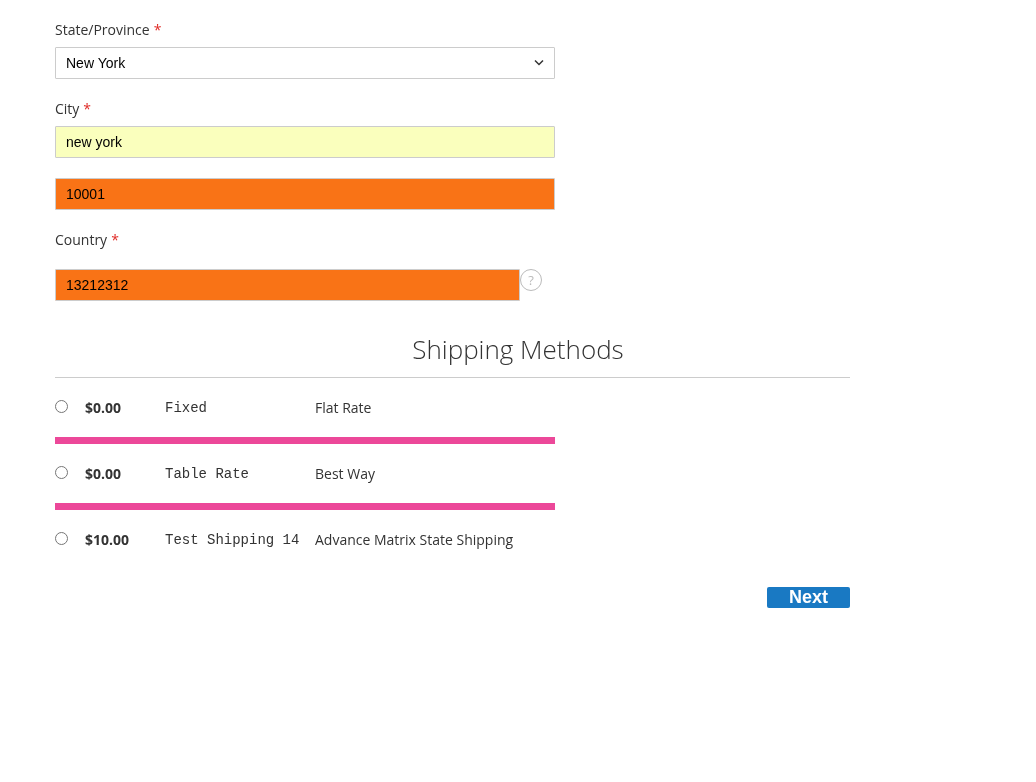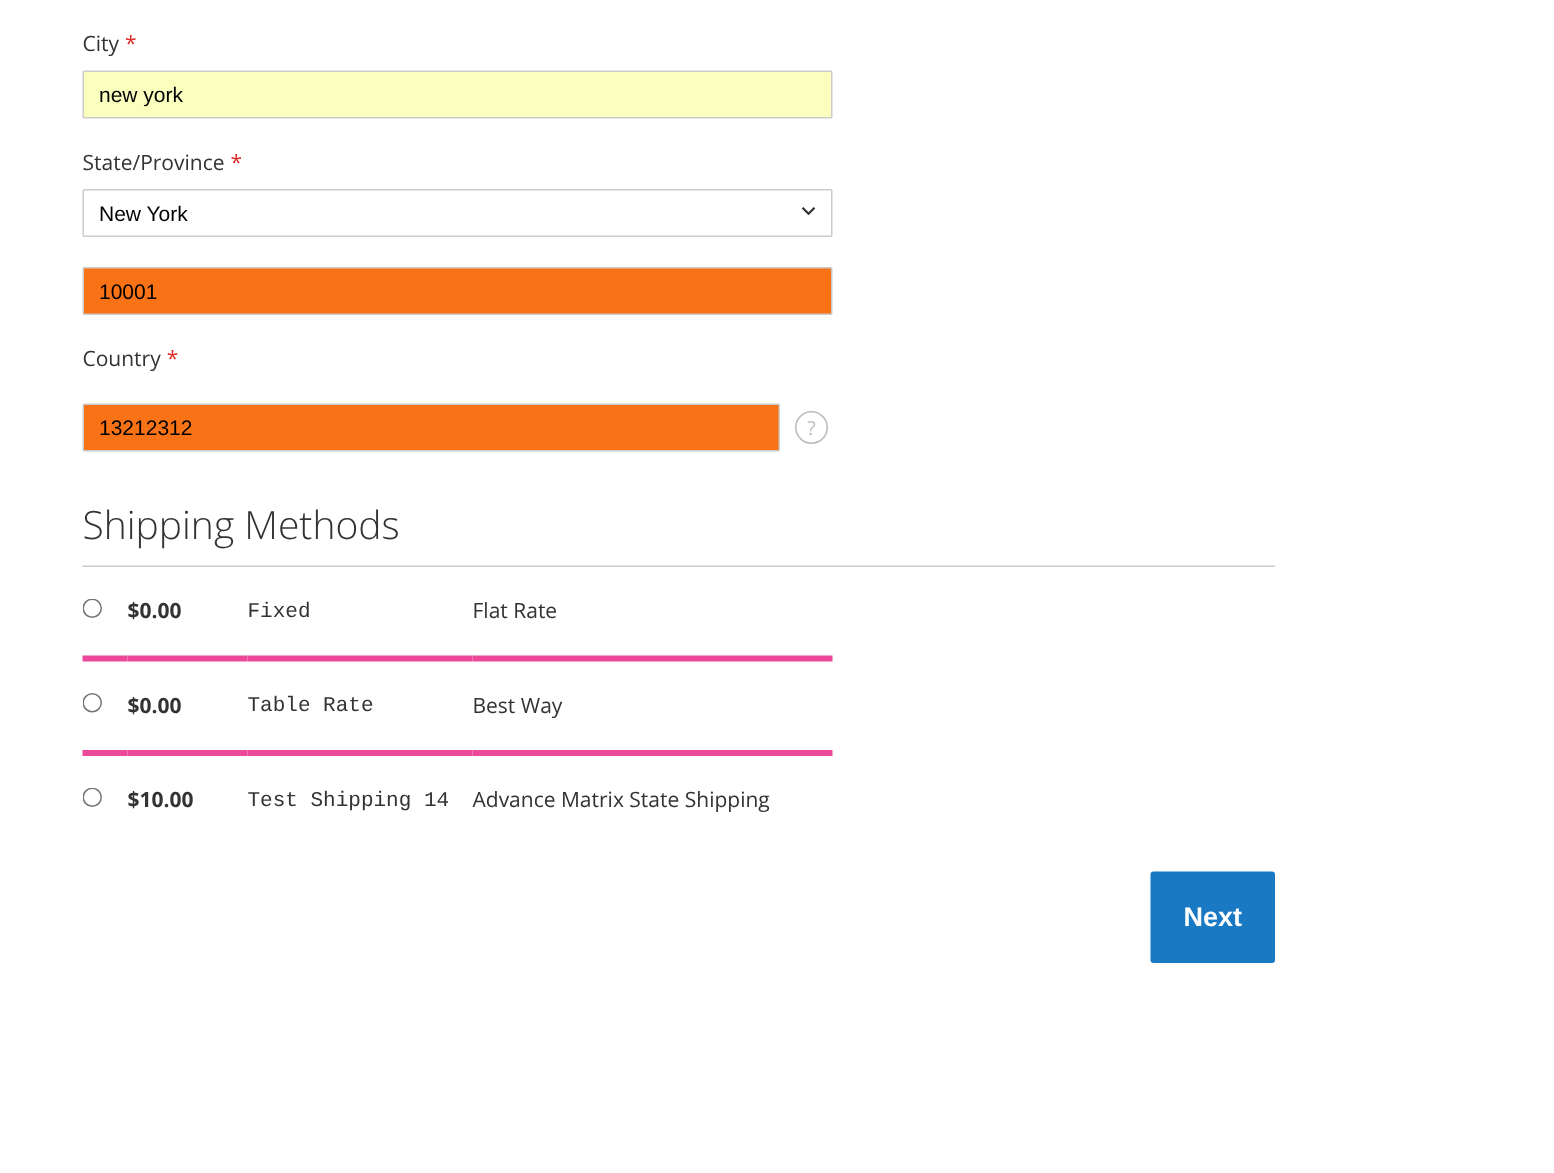--- a/index.html
+++ b/index.html
@@ -44,91 +44,92 @@
   }
   .select-wrap { position: relative; }
   .select-wrap .chevron {
     position: absolute;
     right: 10px;
     top: 50%;
     transform: translateY(-50%);
     pointer-events: none;
     color: #333;
   }
-  .phone-row { display: flex; align-items: center; gap: 10px; }
+  .phone-row { display: flex; align-items: flex-start; }
   .phone-row .input-text { width: 465px; }
   .help-icon {
     width: 22px; height: 22px;
     border: 1px solid #bbb;
     border-radius: 50%;
     display: inline-flex; align-items: center; justify-content: center;
     color: #bbb; font-size: 13px;
     cursor: pointer;
   }
   .section-title {
     font-size: 26px;
     font-weight: 300;
     color: #333;
     margin-top: 30px;
     margin-bottom: 10px;
+    text-align: center;
   }
   .divider {
     border: none;
     border-top: 1px solid #ccc;
     margin: 0 0 0 0;
     width: 795px;
   }
   .methods-table { width: 500px; border-collapse: collapse; }
-  .methods-table tr { border-bottom: 4px solid #ec4899; }
+  .methods-table tr { border-bottom: 7px solid #ec4899; }
   .methods-table td { padding: 20px 0; font-size: 14px; color: #333; vertical-align: middle; }
   .methods-table .radio-cell { width: 30px; }
   .methods-table .price-cell { width: 80px; font-weight: 700; }
   .methods-table .method-cell { width: 150px; font-family: Liberation Mono, monospace; }
   .methods-table .carrier-cell { }
   .methods-table input[type="radio"] { width: 13px; height: 13px; }
   .shipping-area { position: relative; }
   .next-btn {
     background: #1979c3;
     color: #fff;
     border: none;
-    padding: 20px 22px;
+    padding: 0 22px;
     font-size: 18px;
     font-weight: 600;
     cursor: pointer;
     border-radius: 2px;
   }
   .next-wrap {
     width: 795px;
     display: flex;
     justify-content: flex-end;
     margin-top: 18px;
   }
 </style>
 </head>
 <body>
 
 <div class="form-container">
 
   <div class="field">
-    <label class="label"><span>City</span><span class="req">*</span></label>
-    <input type="text" class="input-text yellow" value="new york" style="">
-  </div>
-
-  <div class="field">
     <label class="label"><span>State/Province</span><span class="req">*</span></label>
     <div class="select-wrap">
       <select class="select">
         <option>New York</option>
       </select>
       <span class="chevron">
         <svg width="12" height="12" viewBox="0 0 12 12">
             <path d="M2 4 L6 8 L10 4" fill="none" stroke="#333" stroke-width="1.5"></path>
           </svg>
       </span>
     </div>
+  </div>
+
+  <div class="field">
+    <label class="label"><span>City</span><span class="req">*</span></label>
+    <input type="text" class="input-text yellow" value="new york" style="">
   </div>
 
   <div class="field">
     <input type="text" class="input-text" value="10001" style="">
   </div>
 
   <div class="field">
     <label class="label"><span>Country</span><span class="req">*</span></label>
   </div>
 

